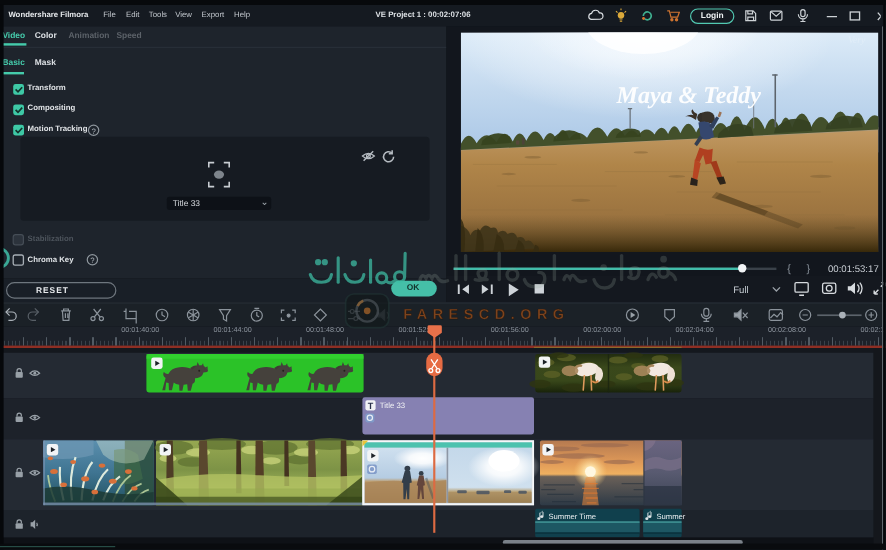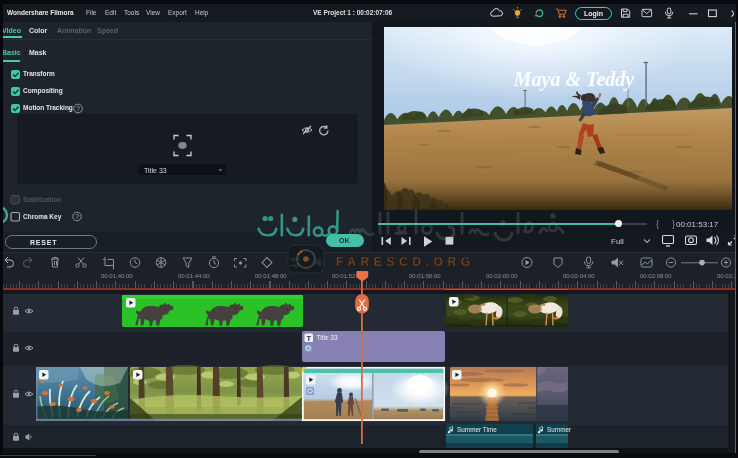--- a/index.html
+++ b/index.html
@@ -240,21 +240,21 @@
   <rect x="0" y="152" width="348" height="31" fill="url(#btm)"></rect>
   <path d="M0 183 v-22 q6 2 8 8 q3-6 8-4 q4-7 9-2 q5-2 6 4 q5-4 8 1 q6-3 8 3 q5-2 7 3 q4-2 6 2 l3 4 z" fill="#40351a" opacity="0.92"></path>
   <path d="M0 155 q5 6 3 28 h-3 z M14 163 q6 5 5 20 h-7 z M30 168 q7 4 6 15 h-9 z M48 173 q6 3 5 10 h-8 z M62 177 q4 1 3 6 h-5 z" fill="#362c12" opacity="0.85"></path>
 </svg>
 
 <div class="abs" style="left:378px;top:223px;width:269px;height:2px;background:#3a4149;"></div>
 <div class="abs" style="left:378px;top:223px;width:240px;height:2px;background:#41bca9;"></div>
 <div class="abs" style="left:615px;top:220px;width:7px;height:7px;background:#f2f4f6;border-radius:50%;"></div>
 <div class="txt" style="left:656px;top:219px;font-size:9px;color:#878f98;">{</div>
 <div class="txt" style="left:672px;top:219px;font-size:9px;color:#878f98;">}</div>
-<div class="txt" style="left:676px;top:219.5px;font-size:8px;color:#c9ced4;">00:01:53:17</div>
+<div class="txt" style="left:690px;top:219.5px;font-size:8px;color:#c9ced4;">00:01:53:17</div>
 
 <div class="abs" style="left:0;top:252px;width:738px;height:20px;background:#1b2127;border-top:1px solid #262d36;"></div>
 <svg class="abs" style="left:0;top:253px;" width="738" height="19" viewBox="0 0 738 19">
   <g stroke="#8b939b" fill="none" stroke-width="1">
 
     <path d="M5 7 h5 a3.5 3.5 0 0 1 0 7 h-3" stroke="#aab1b8"></path>
     <path d="M8 4 L5 7 L8 10" stroke="#aab1b8"></path>
 
     <g opacity="0.55">
           <path d="M32 7 h-5 a3.5 3.5 0 0 0 0 7 h3"></path>

